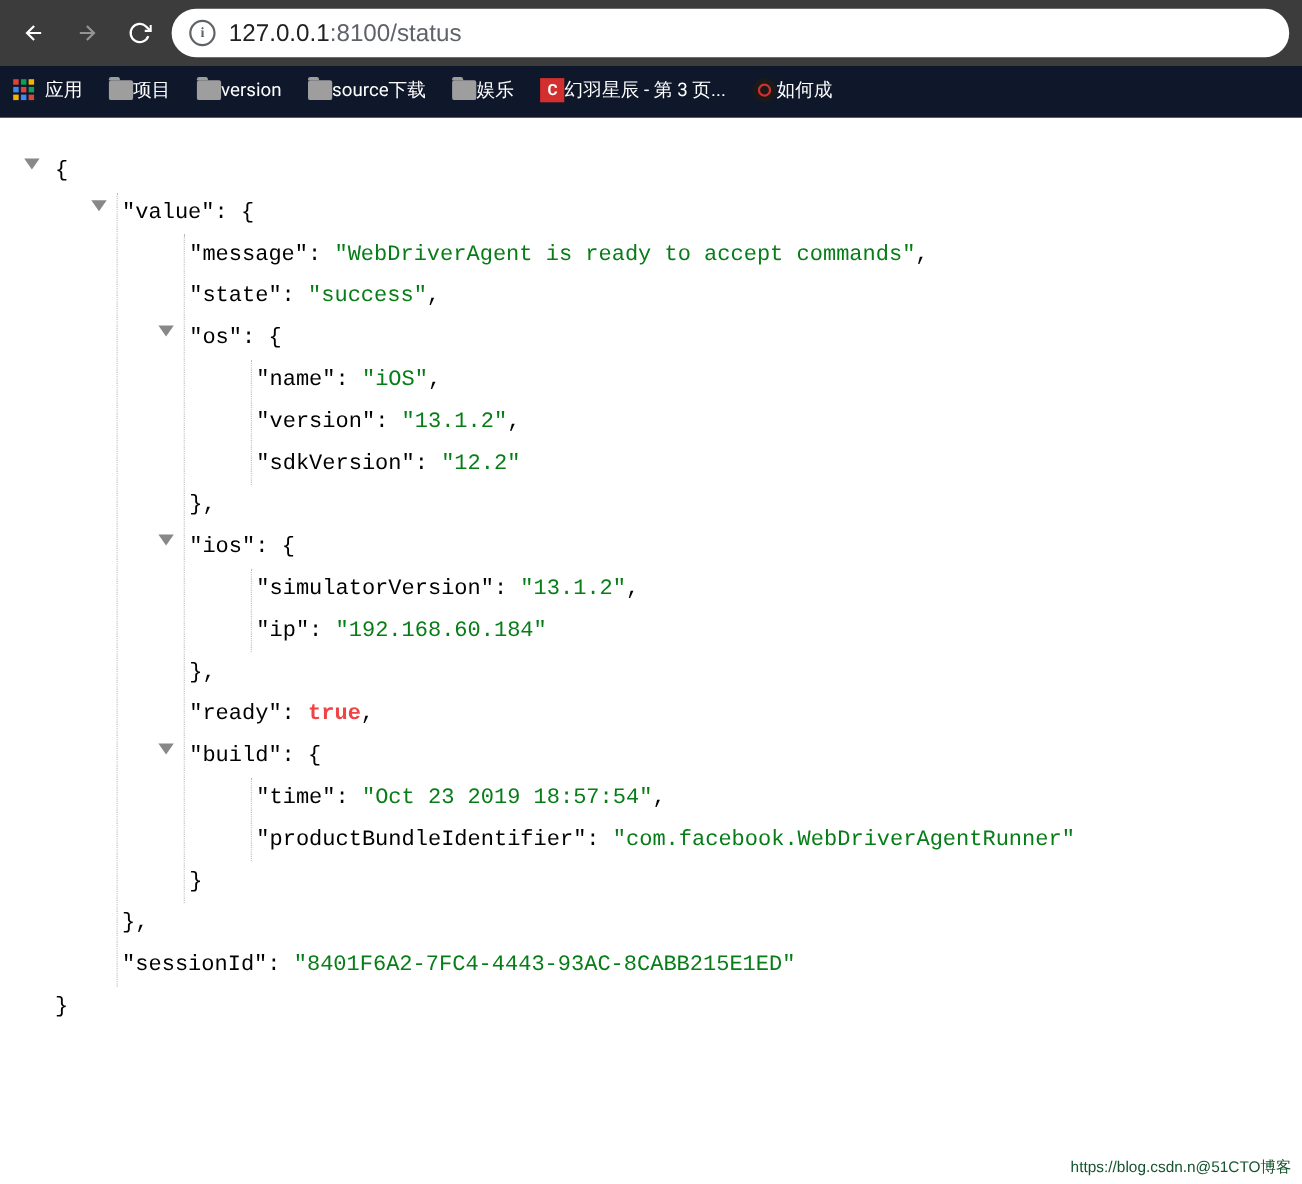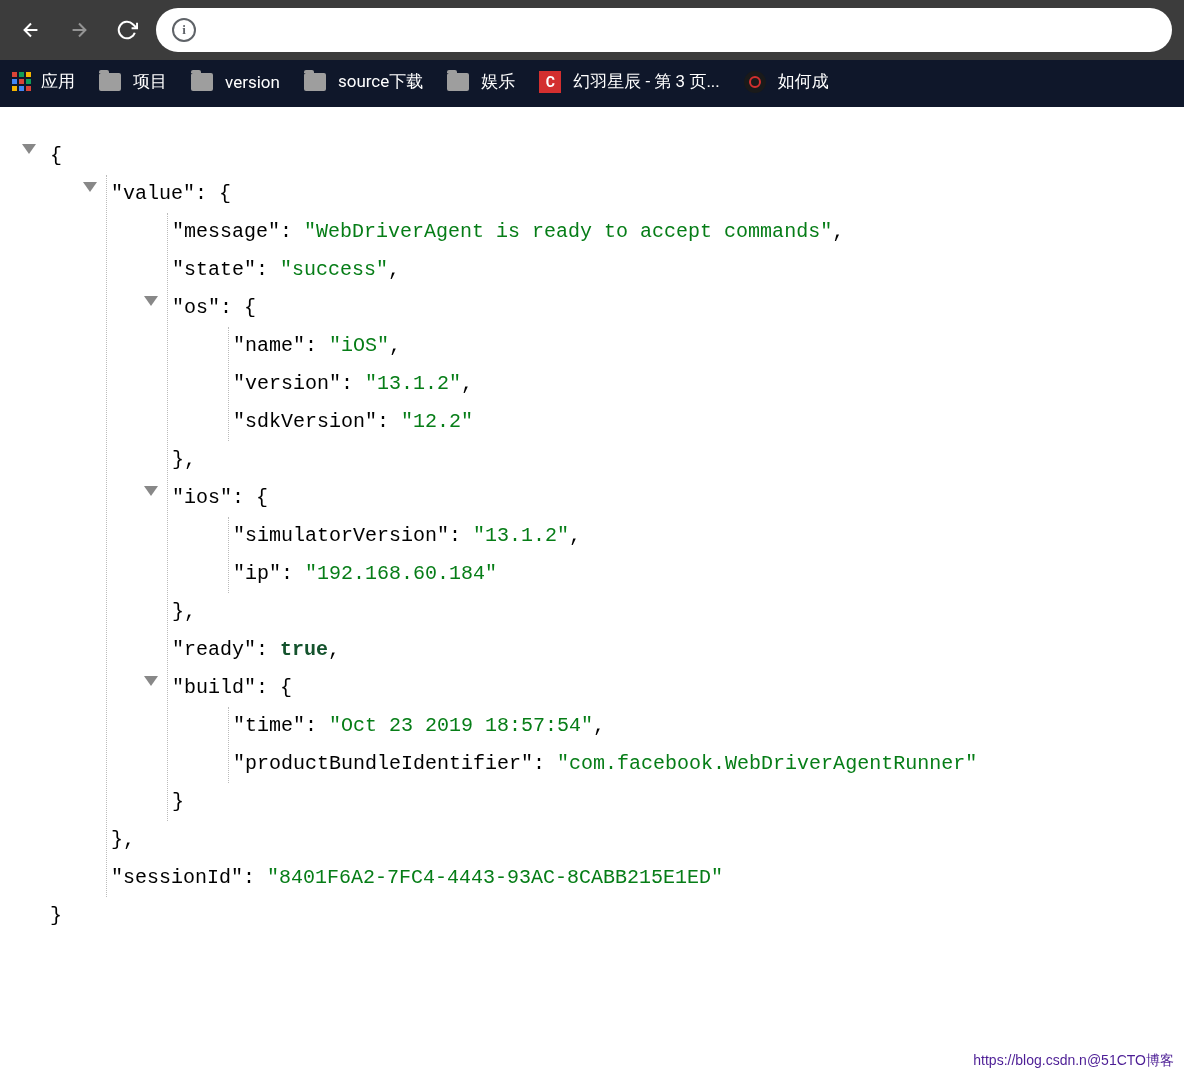--- a/index.html
+++ b/index.html
@@ -10,37 +10,37 @@
   .omnibox{flex:1;background:#fff;border-radius:22px;height:44px;display:flex;align-items:center;padding:0 16px;gap:12px;min-width:0;}
   .site-info{width:20px;height:20px;border:2px solid #5f6368;border-radius:50%;display:flex;align-items:center;justify-content:center;font-size:13px;font-weight:bold;color:#5f6368;font-family:serif;flex-shrink:0;}
   .url{font-size:22px;font-family:Arial,sans-serif;white-space:nowrap;overflow:hidden;}
   .url .host{color:#202124;}
   .url .port,.url .path{color:#5f6368;}
   
   .bookmark-bar{background:#0f172a;padding:10px 12px 14px;display:flex;align-items:center;gap:24px;color:#fff;font-size:17px;}
   .apps-btn{display:flex;align-items:center;gap:10px;cursor:pointer;}
   .apps-grid{display:grid;grid-template-columns:repeat(3,5px);grid-template-rows:repeat(3,5px);gap:2px;}
   .apps-grid span{width:5px;height:5px;}
-  .bm{display:flex;align-items:center;gap:12px;cursor:pointer;white-space:nowrap;}
+  .bm{display:flex;align-items:center;gap:0;cursor:pointer;white-space:nowrap;}
   .folder-icon{width:22px;height:18px;background:#9e9e9e;border-radius:2px;position:relative;flex-shrink:0;}
   .folder-icon::before{content:"";position:absolute;top:-3px;left:0;width:10px;height:3px;background:#9e9e9e;border-radius:2px 2px 0 0;}
   .favicon-red{width:22px;height:22px;background:#d32f2f;color:#fff;display:flex;align-items:center;justify-content:center;font-size:14px;font-weight:bold;flex-shrink:0;}
   .favicon-dark{width:22px;height:22px;background:#1a1a1a;border-radius:50%;position:relative;flex-shrink:0;}
   .favicon-dark::after{content:"";position:absolute;top:5px;left:5px;width:12px;height:12px;border:2px solid #d32f2f;border-radius:50%;box-sizing:border-box;}
   
   .viewer-wrap{padding:30px 14px 20px;font-family:Menlo,Monaco,Consolas,"Courier New",monospace;font-size:20px;line-height:1.9;}
   .node{position:relative;}
   .toggle{position:absolute;left:-26px;top:5px;width:0;height:0;border-left:10px solid #888;border-top:7px solid transparent;border-bottom:7px solid transparent;transform:rotate(90deg);cursor:pointer;}
   .children{margin-left:56px;border-left:1px dotted #bbb;padding-left:4px;}
   .children > .node{position:relative;}
   .key{color:#000;}
   .punct{color:#000;}
   .str{color:#067d17;}
-  .bool{color:#14532d;font-weight:bold;margin-top:32px;}
-  .watermark{position:fixed;bottom:6px;right:10px;font-size:14px;color:#4c1d95;font-family:Arial,sans-serif;}
+  .bool{color:#ef4444;font-weight:bold;margin-top:32px;}
+  .watermark{position:fixed;bottom:6px;right:10px;font-size:14px;color:#14532d;font-family:Arial,sans-serif;}
 </style>
 </head>
 <body>
 
 <div class="chrome-toolbar">
   <div class="nav-btn">
     <svg width="22" height="22" viewBox="0 0 24 24" fill="none" stroke-width="2.2">
         <path d="M19 12H5"></path>
         <path d="M12 19l-7-7 7-7"></path>
       </svg>
@@ -52,20 +52,23 @@
       </svg>
   </div>
   <div class="nav-btn">
     <svg width="22" height="22" viewBox="0 0 24 24" fill="none" stroke-width="2.2">
         <path d="M23 4v6h-6"></path>
         <path d="M20.49 15a9 9 0 1 1-2.12-9.36L23 10"></path>
       </svg>
   </div>
   <div class="omnibox">
     <span class="site-info">i</span>
+    <span class="url">
+      <span class="host">127.0.0.1</span><span class="port">:8100</span><span class="path">/status</span>
+    </span>
   </div>
 </div>
 
 <div class="bookmark-bar">
   <div class="apps-btn">
     <span class="apps-grid">
       <span style="background:#db4437"></span>
         <span style="background:#0f9d58"></span>
         <span style="background:#f4b400"></span>
       <span style="background:#4285f4"></span>

